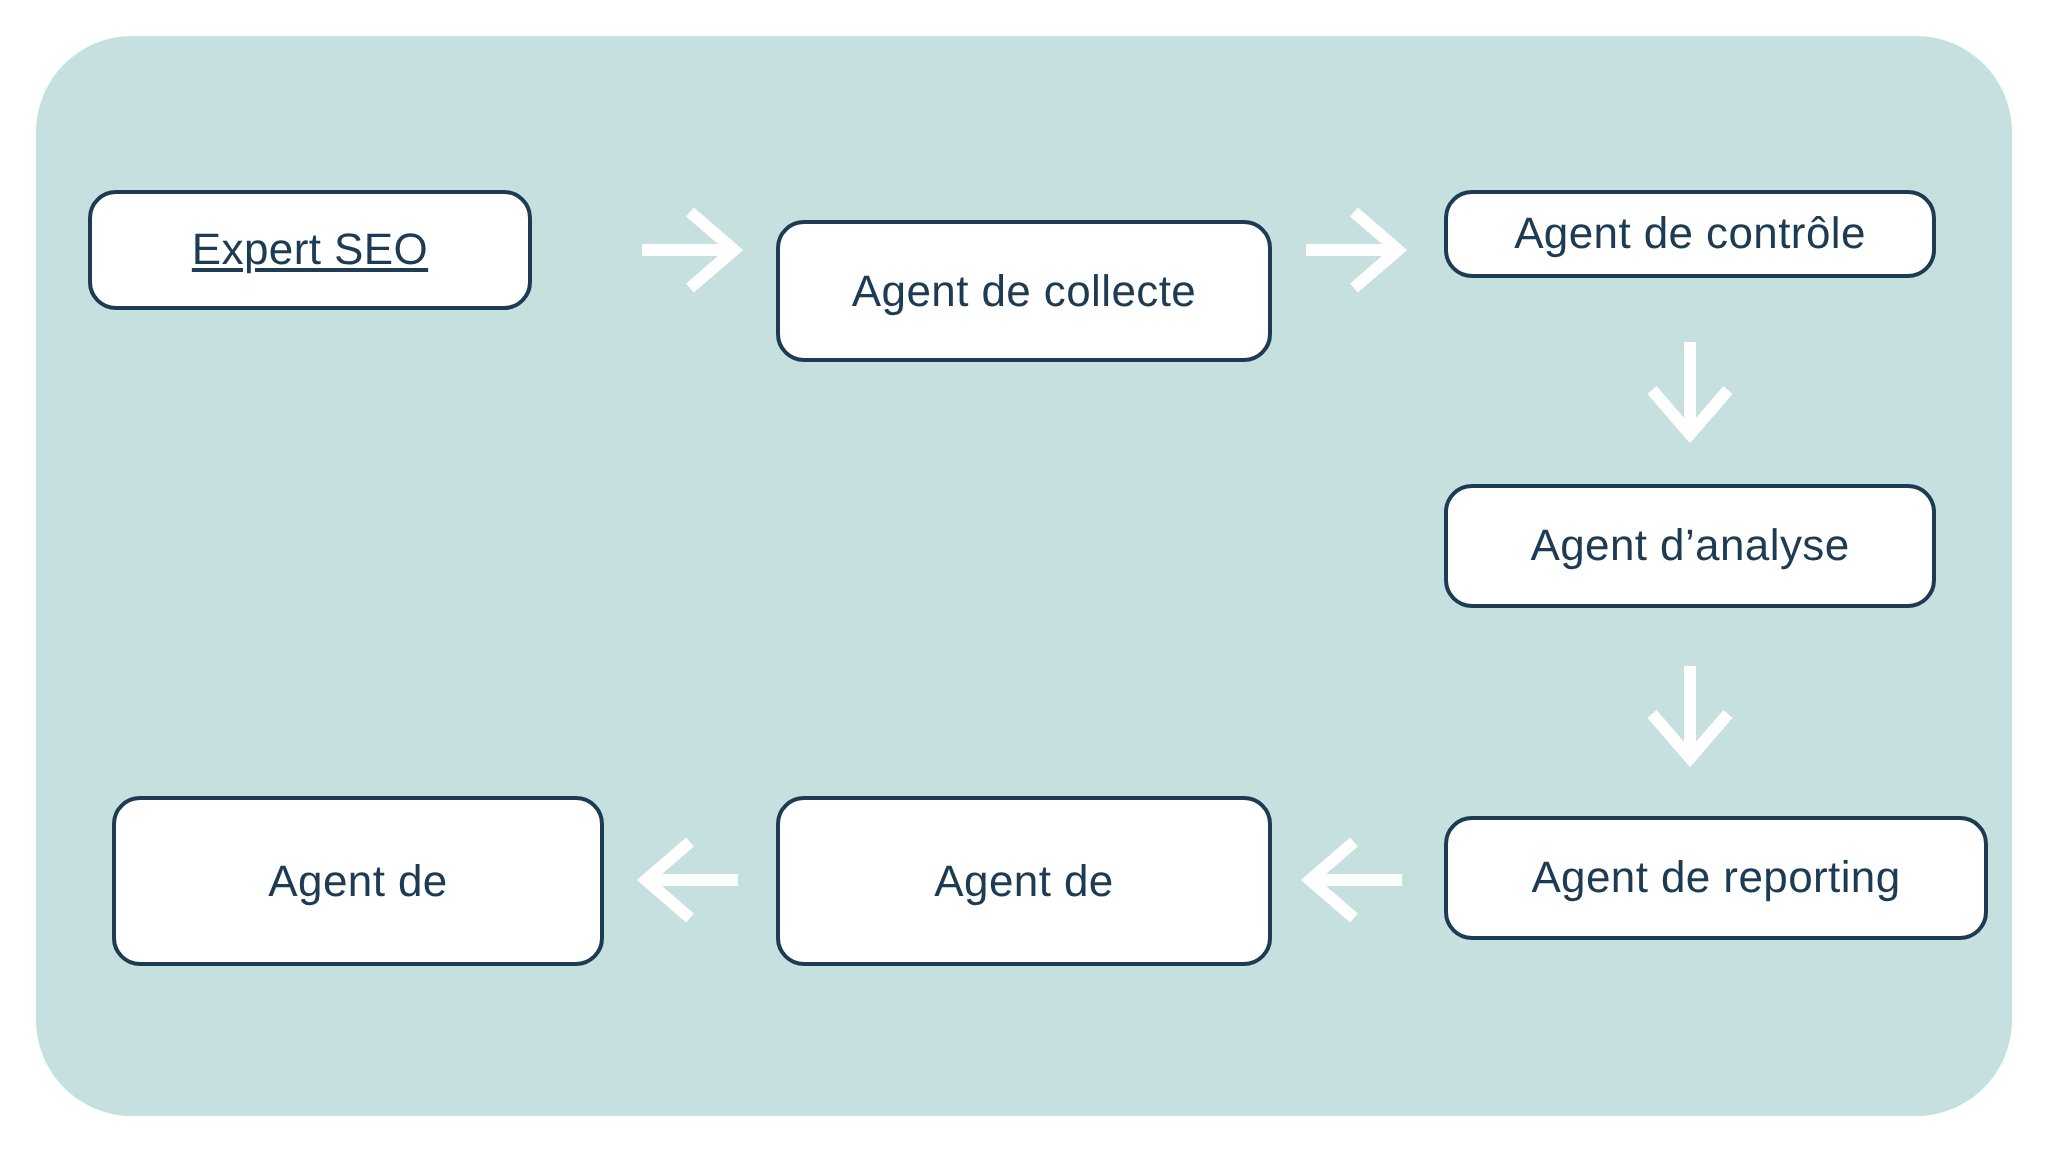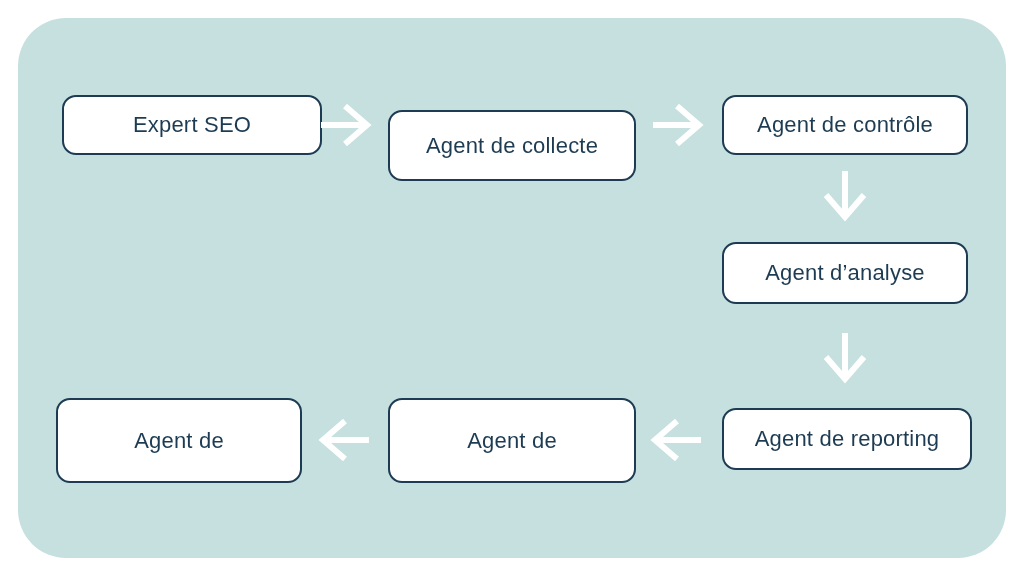--- a/index.html
+++ b/index.html
@@ -54,21 +54,21 @@
     fill: none;
   }
   .arrow.left svg { transform: scaleX(-1); }
 </style>
 </head>
 <body>
 
 <div class="canvas">
   <div class="panel">
 
-    <div class="node" style="left:44px; top:77px; width:260px; height:60px;">
+    <div class="node" style="left:26px; top:77px; width:222px; height:60px;text-decoration:underline;">
       <span>Expert SEO</span>
     </div>
 
     <div class="arrow" style="left:300px; top:85px;">
       <svg width="54" height="44" viewBox="0 0 54 44">
         <path d="M3 22 H48"></path>
         <path d="M27 3 L49 22 L27 41"></path>
       </svg>
     </div>
 
@@ -76,21 +76,21 @@
       <span>Agent de collecte</span>
     </div>
 
     <div class="arrow" style="left:632px; top:85px;">
       <svg width="54" height="44" viewBox="0 0 54 44">
         <path d="M3 22 H48"></path>
         <path d="M27 3 L49 22 L27 41"></path>
       </svg>
     </div>
 
-    <div class="node" style="left:704px; top:77px; width:246px; height:60px;">
+    <div class="node" style="left:704px; top:77px; width:246px; height:44px;">
       <span>Agent de contrôle</span>
     </div>
 
     <div class="arrow" style="left:805px; top:150px;">
       <svg width="44" height="54" viewBox="0 0 44 54">
         <path d="M22 3 V48"></path>
         <path d="M3 27 L22 49 L41 27"></path>
       </svg>
     </div>
 
@@ -98,21 +98,21 @@
       <span>Agent d’analyse</span>
     </div>
 
     <div class="arrow" style="left:805px; top:312px;">
       <svg width="44" height="54" viewBox="0 0 44 54">
         <path d="M22 3 V48"></path>
         <path d="M3 27 L22 49 L41 27"></path>
       </svg>
     </div>
 
-    <div class="node" style="left:704px; top:390px; width:250px; height:62px;">
+    <div class="node" style="left:704px; top:390px; width:272px; height:62px;">
       <span>Agent de reporting</span>
     </div>
 
     <div class="arrow left" style="left:632px; top:400px;">
       <svg width="54" height="44" viewBox="0 0 54 44">
         <path d="M3 22 H48"></path>
         <path d="M27 3 L49 22 L27 41"></path>
       </svg>
     </div>
 

